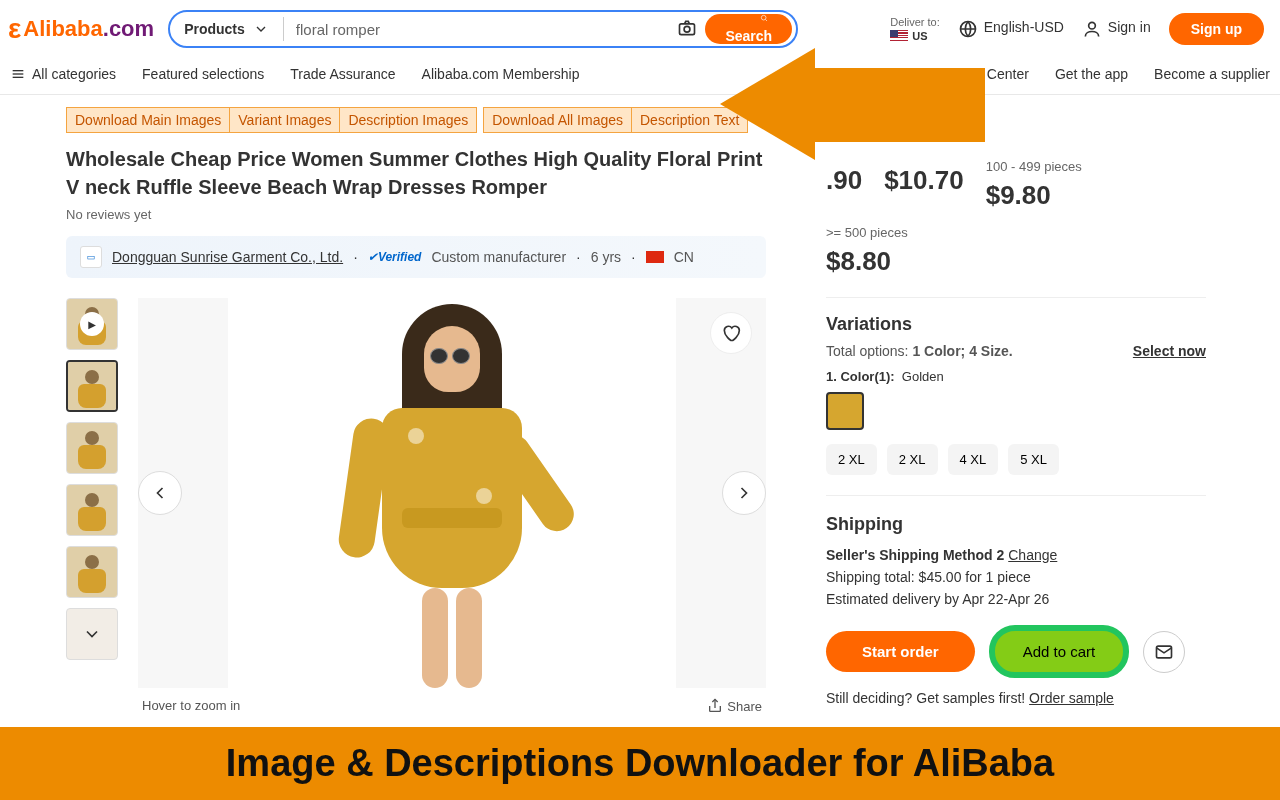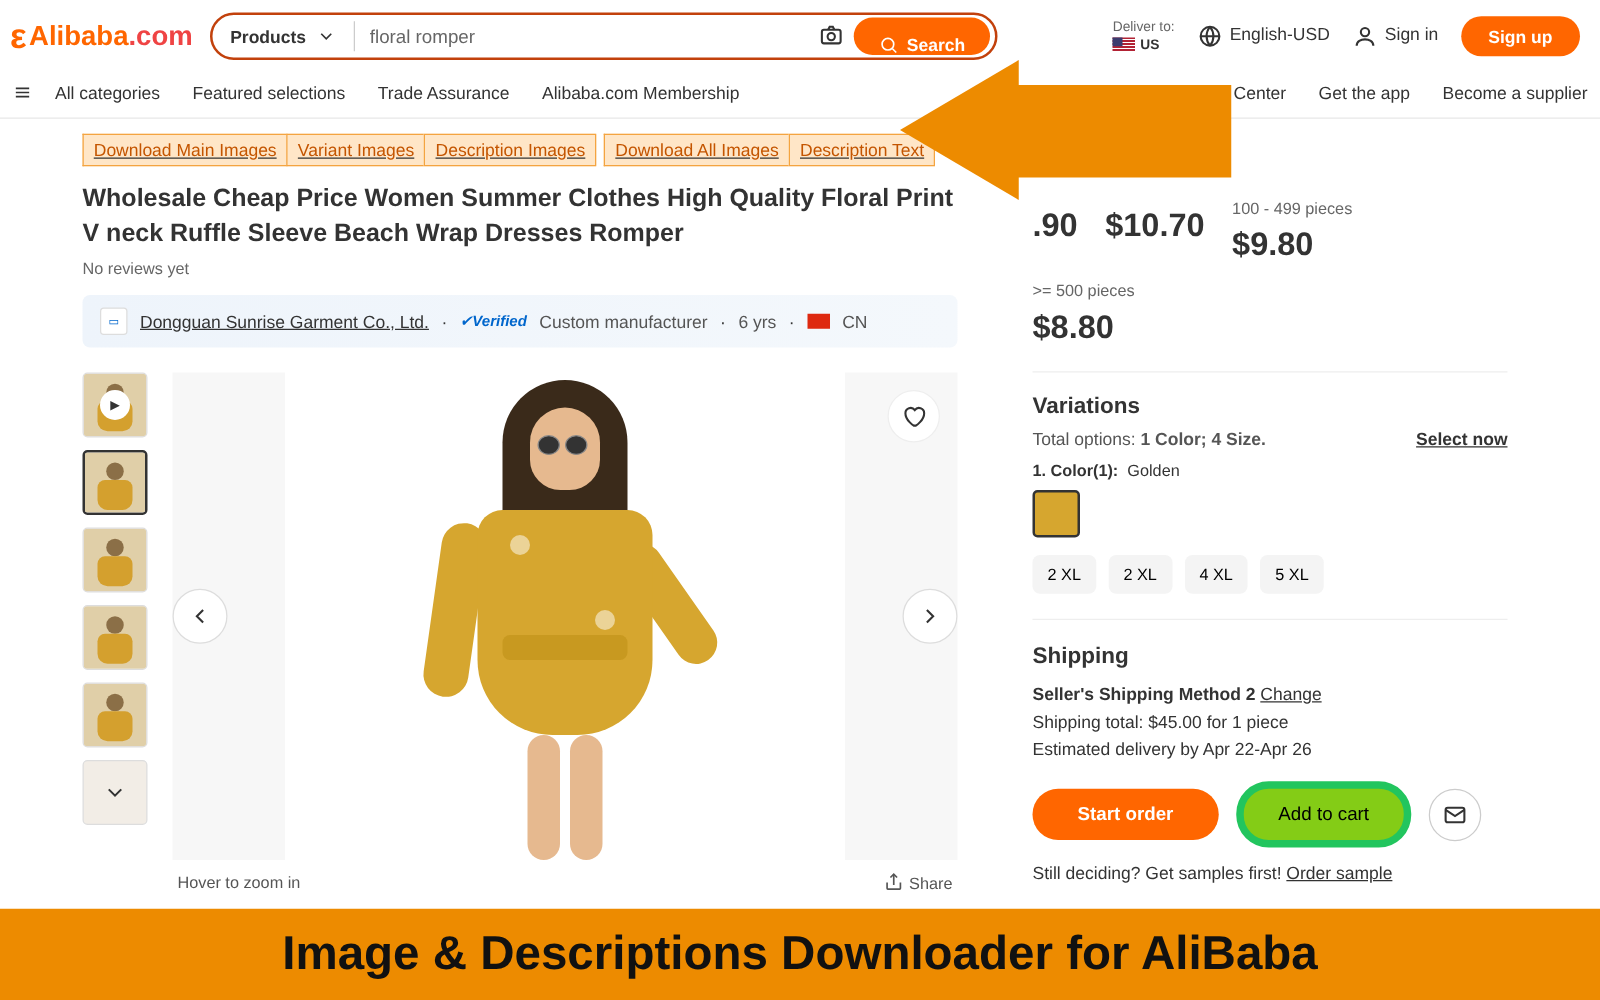--- a/index.html
+++ b/index.html
@@ -2,48 +2,48 @@
 <html><head>
 <meta charset="utf-8">
 <style>
 * { margin: 0; padding: 0; box-sizing: border-box; }
 body { font-family: Arial, Helvetica, sans-serif; font-size: 14px; color: #333; width: 1280px; height: 800px; overflow: hidden; position: relative; background: #fff; }
 
 
 .header { display: flex; align-items: center; padding: 10px 16px 10px 8px; gap: 14px; }
 .logo { display: flex; align-items: center; font-weight: bold; font-size: 22px; }
 .logo-orange { color: #f60; }
-.logo-dark { color: #ef4444; }
+.logo-dark { color: #701a75; }
 .logo-icon { font-size: 28px; color: #f60; margin-right: 2px; }
 
-.search-bar { display: flex; align-items: center; border: 2px solid #c2410c; border-radius: 26px; height: 38px; flex: 0 0 630px; overflow: hidden; }
+.search-bar { display: flex; align-items: center; border: 2px solid #3b82f6; border-radius: 26px; height: 38px; flex: 0 0 630px; overflow: hidden; }
 .search-cat { display: flex; align-items: center; padding: 0 14px; gap: 8px; font-weight: 600; border-right: 1px solid #ccc; height: 24px; cursor: pointer; }
 .search-input { flex: 1; border: none; outline: none; padding: 0 12px; font-size: 15px; color: #666; }
 .camera-btn { padding: 0 8px; cursor: pointer; }
-.search-btn { background: #f60; color: #fff; display: flex; align-items: flex-end; gap: 6px; padding: 0 20px; height: 30px; border-radius: 26px; font-weight: 600; margin-right: 4px; cursor: pointer; }
+.search-btn { background: #f60; color: #fff; display: flex; align-items: flex-end; gap: 6px; padding: 0 20px; height: 30px; border-radius: 26px; font-weight: 600; margin-right: 4px; cursor: pointer; flex-direction: column; }
 
 .header-right { display: flex; align-items: center; gap: 18px; margin-left: auto; }
 .deliver { font-size: 11px; line-height: 1.3; }
 .deliver-to { color: #666; }
 .deliver-flag { display: flex; align-items: center; gap: 4px; font-weight: 600; }
 .flag-us { display: inline-block; width: 18px; height: 12px; background: linear-gradient(#b22234 10%, #fff 10% 20%, #b22234 20% 30%, #fff 30% 40%, #b22234 40% 50%, #fff 50% 60%, #b22234 60% 70%, #fff 70% 80%, #b22234 80% 90%, #fff 90%); position: relative; }
 .flag-us::before { content: ''; position: absolute; top: 0; left: 0; width: 8px; height: 7px; background: #3c3b6e; }
 .flag-cn { display: inline-block; width: 18px; height: 12px; background: #de2910; }
 
 .hdr-item { display: flex; align-items: flex-start; gap: 6px; cursor: pointer; font-size: 14px; }
 .signup-btn { background: #f60; color: #fff; padding: 8px 22px; border-radius: 22px; font-weight: 600; cursor: pointer; }
 
 
 .subnav { display: flex; align-items: center; padding: 8px 10px 12px; border-bottom: 1px solid #e8e8e8; gap: 26px; font-size: 14px; }
 .subnav .left { display: flex; gap: 26px; }
 .subnav .right { display: flex; gap: 26px; margin-left: auto; }
-.subnav-item { cursor: pointer; display: flex; align-items: center; gap: 18px; }
-
-
-.ext-bar { display: flex; gap: 6px; padding: 12px 0 6px 66px; flex-wrap: wrap; text-decoration: underline; }
+.subnav-item { cursor: pointer; display: flex; align-items: center; gap: 6px; }
+
+
+.ext-bar { display: flex; gap: 6px; padding: 12px 0 6px 66px; flex-wrap: wrap; }
 .ext-group { display: flex; gap: 0; }
 .ext-btn { background: #ffe6c7; border: 1px solid #f4a440; color: #c45500; padding: 4px 8px; font-size: 14px; cursor: pointer; }
 .ext-group .ext-btn:not(:last-child) { border-right: none; }
 
 
 .main { display: flex; padding: 0 66px; gap: 60px; }
 .left-col { flex: 1; max-width: 700px; }
 .right-col { flex: 0 0 380px; padding-top: 20px; }
 
 .title { font-size: 20px; font-weight: 600; line-height: 1.4; margin: 6px 0 6px; }

